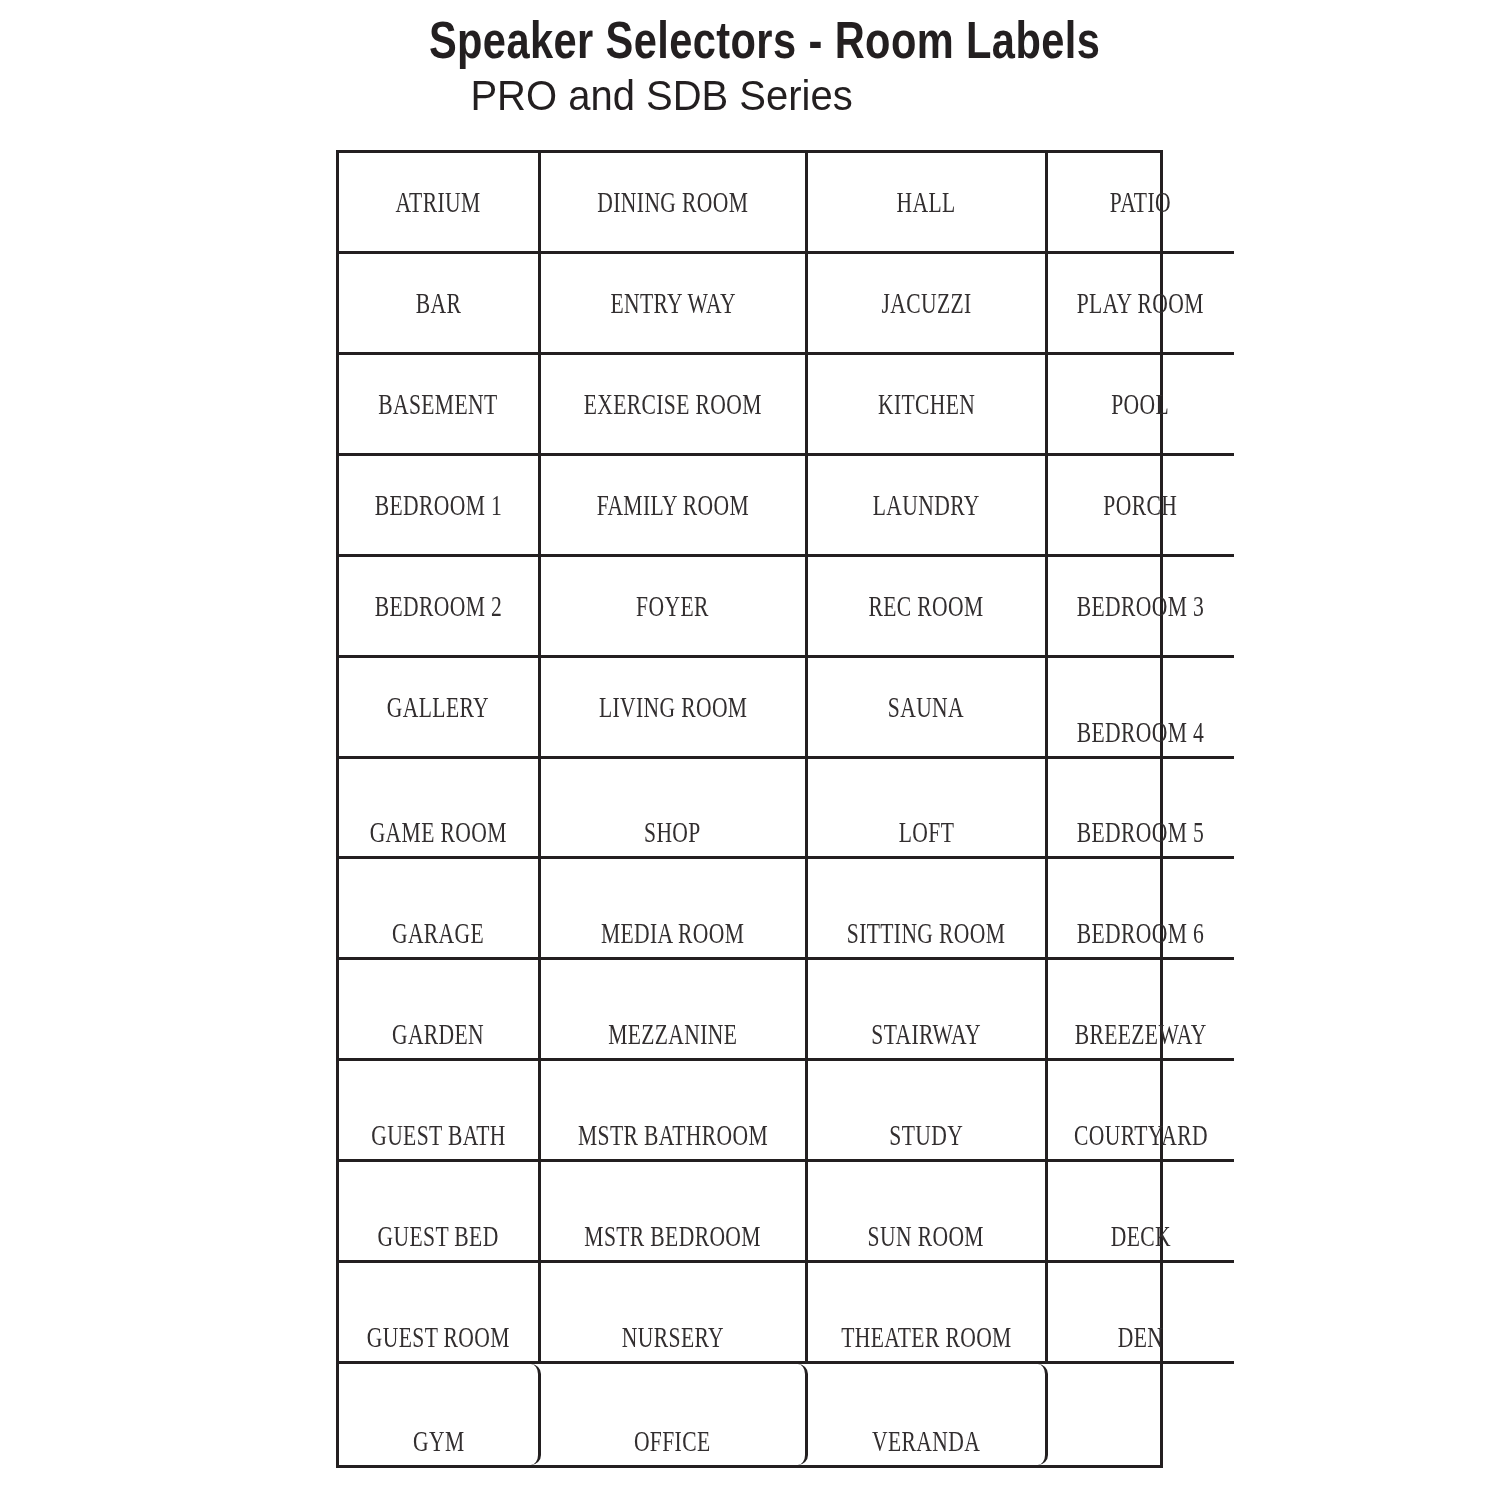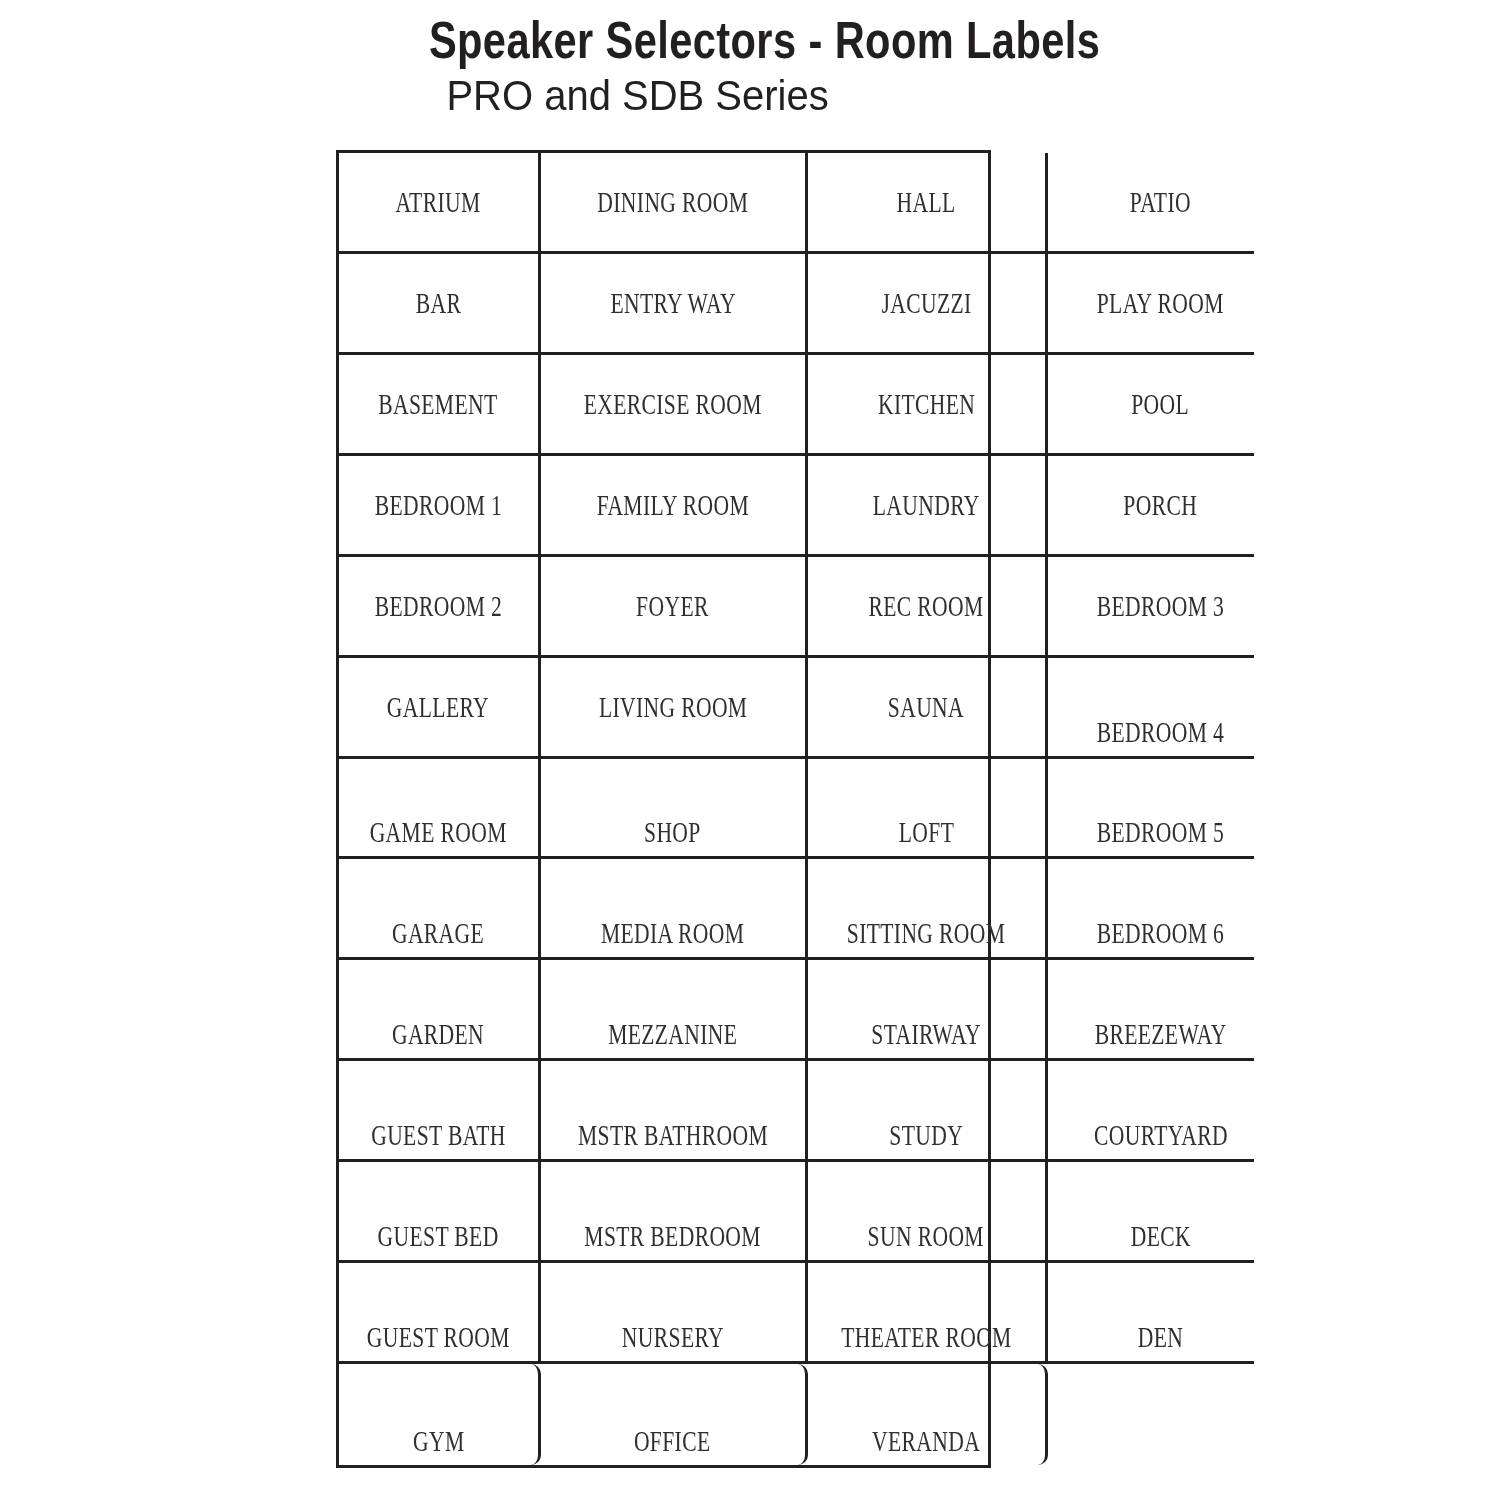--- a/index.html
+++ b/index.html
@@ -27,53 +27,53 @@
     font-weight:bold;
     font-size:52px;
     line-height:1.1;
     color:var(--ink);
     transform:scaleX(0.80);
     transform-origin:center center;
     letter-spacing:0.5px;
   }
   .subtitle-line{
     position:absolute;top:72px;left:0;width:1276px;
-    text-align:center;white-space:nowrap;
+    text-align:center;white-space:nowrap;padding-left:24px;
   }
   .subtitle-text{
     display:inline-block;
     font-family:"Liberation Sans", sans-serif;
     font-weight:normal;
     font-size:43px;
     line-height:1.1;
     color:var(--ink);
     transform:scaleX(0.93);
     transform-origin:center center;
   }
   .grid{
     position:absolute;
     left:336px;top:150px;
-    width:655px;height:1318px;
+    width:827px;height:1318px;
     box-sizing:border-box;
     border:3px solid var(--line);
     display:grid;
     grid-template-columns:repeat(4,1fr);
     grid-template-rows:repeat(13,1fr);
     background:var(--bg);
   }
   .cell{
     box-sizing:border-box;
     border-right:3px solid var(--line);
     border-bottom:3px solid var(--line);
     display:flex;
     align-items:center;
     justify-content:center;
     overflow:visible;
   }
-  .cell:nth-child(4n){border-right:none;padding-left:20px;}
+  .cell:nth-child(4n){border-right:none;}
   .cell:nth-child(n+49){border-bottom:none;border-radius:10px;}
   .cell.bottom{align-items:flex-end;padding-bottom:9px;}
   .cell-text{
     display:inline-block;
     font-family:"Liberation Serif", serif;
     font-size:30px;
     line-height:1;
     letter-spacing:0.5px;
     color:var(--cell-ink);
     white-space:nowrap;

